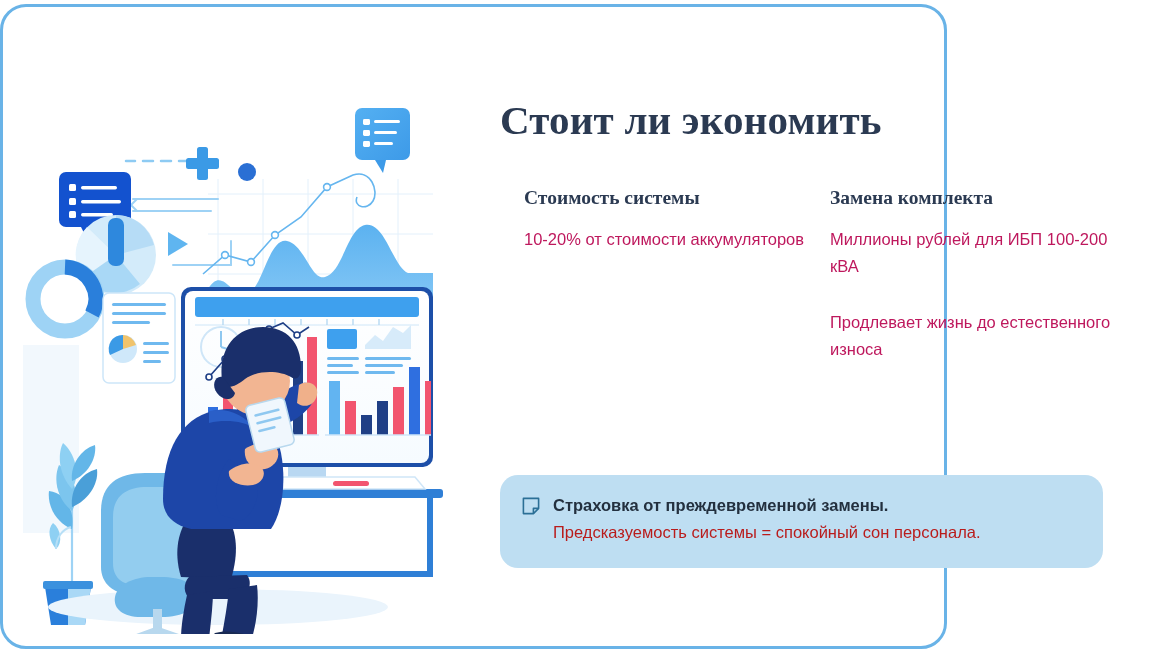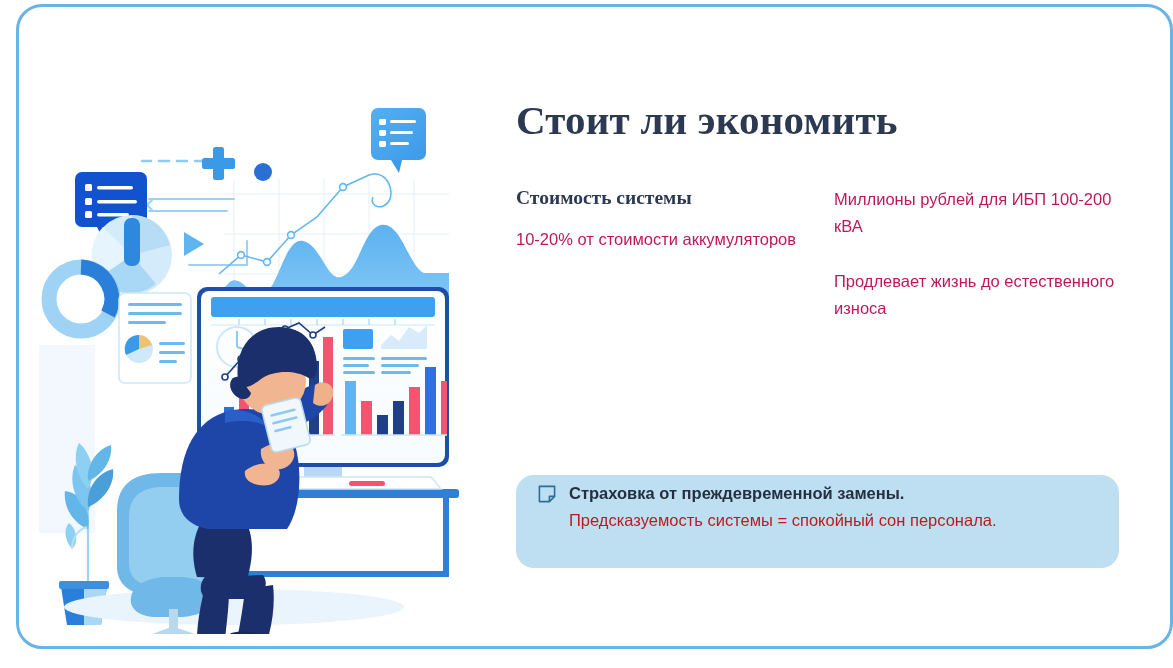--- a/index.html
+++ b/index.html
@@ -9,22 +9,22 @@
   body {
     width: 1173px; height: 668px;
     position: relative; overflow: hidden;
     font-family: "Liberation Sans", sans-serif;
     -webkit-font-smoothing: antialiased;
   }
 
   
   #slide-frame {
     position: absolute;
-    left: 16px; top: 4px;
-    width: 1157px; height: 645px;
+    left: 0; top: 4px;
+    width: 947px; height: 645px;
     border: 3px solid #69b3e7;
     border-radius: 26px;
     box-sizing: border-box;
     background: #ffffff;
   }
 
   
   #illustration {
     position: absolute;
     left: 10px; top: 22px;
@@ -46,20 +46,21 @@
     font-size: 41px;
     line-height: 1.05;
     color: #2b3a52;
     letter-spacing: 0.2px;
     margin: 0 0 44px 0;
   }
 
   .columns {
     display: flex;
     gap: 24px;
+    margin-left: 24px;
   }
   .col { width: 294px; }
 
   .block { margin-bottom: 25px; }
   .block:last-child { margin-bottom: 0; }
 
   .block-heading {
     font-family: "Liberation Serif", serif;
     font-weight: bold;
     font-size: 19.5px;
@@ -84,21 +85,21 @@
   
   #callout {
     position: absolute;
     left: 497px; top: 468px;
     width: 603px; height: 93px;
     background: #bedef2;
     border-radius: 18px;
     box-sizing: border-box;
     display: flex;
     align-items: flex-start;
-    padding: 8px 26px 0 22px;
+    padding: 20px 26px 0 22px;
   }
   #callout .note-icon {
     flex: 0 0 auto;
     margin-top: 2px;
     margin-right: 13px;
     width: 18px; height: 18px;
     display: block;
   }
   #callout .callout-text { flex: 1 1 auto; }
   .callout-title {
@@ -411,20 +412,21 @@
 
       <div class="col col-left">
         <div class="block block-1">
           <h2 class="block-heading">Стоимость системы</h2>
           <p class="block-body">10-20% от стоимости аккумуляторов</p>
         </div>
       </div>
 
       <div class="col col-right">
         <div class="block block-1">
+          <h2 class="block-heading">Замена комплекта</h2>
           <p class="block-body">Миллионы рублей для ИБП 100-200 кВА</p>
         </div>
         <div class="block block-2">
           <p class="block-body">Продлевает жизнь до естественного износа</p>
         </div>
       </div>
 
     </div>
   </div>
 

